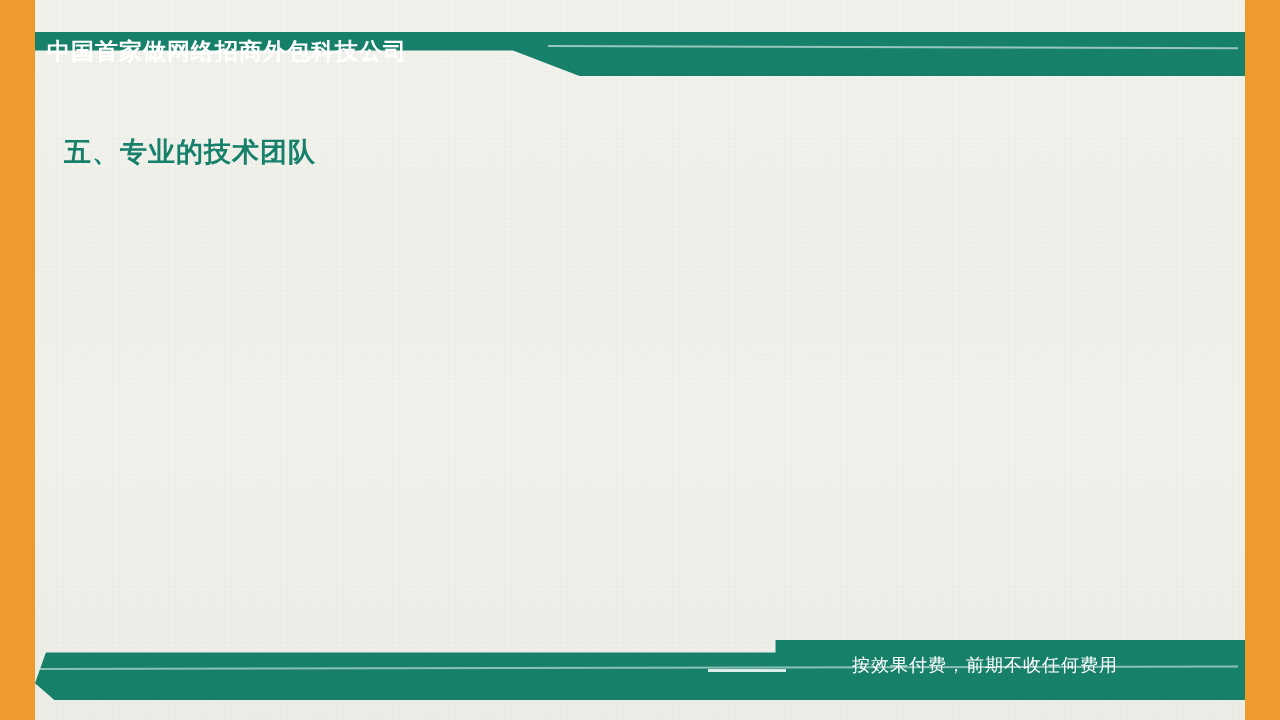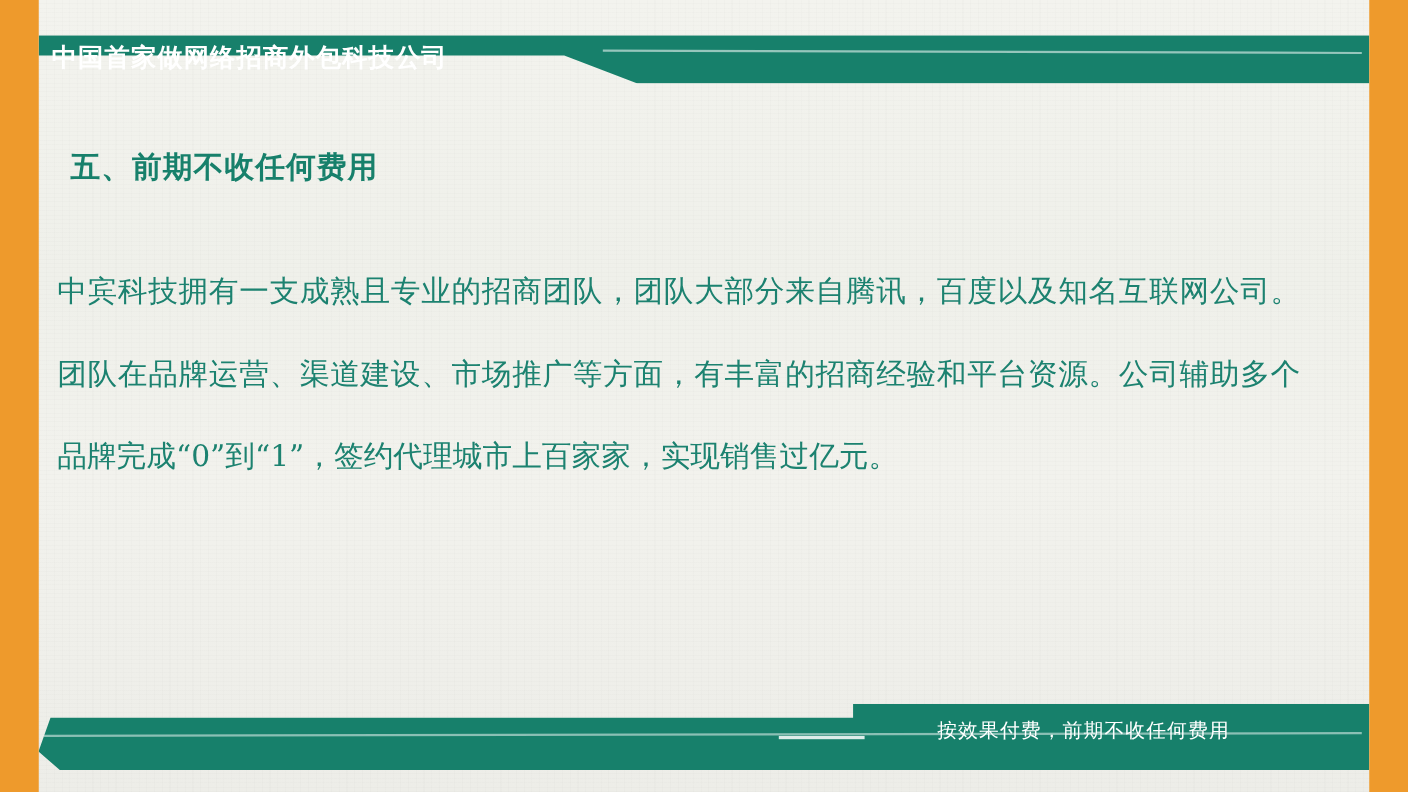--- a/index.html
+++ b/index.html
@@ -56,21 +56,21 @@
     -webkit-clip-path: polygon(0 0, 100% 0, 100% 100%, 45.0% 100%, 39.5% 42%, 0 42%);
     clip-path: polygon(0 0, 100% 0, 100% 100%, 45.0% 100%, 39.5% 42%, 0 42%);
   }
   .header-title {
     position: absolute;
     left: 47px;
     top: 33px;
     height: 38px;
     line-height: 38px;
     color: #ffffff;
-    font-family: Liberation Sans, sans-serif;
+    font-family: Liberation Serif, serif;
     font-weight: 700;
     font-size: 23px;
     letter-spacing: 1px;
     white-space: nowrap;
   }
   .header-hairline {
     position: absolute;
     left: 548px;
     top: 45px;
     width: 690px;
@@ -177,25 +177,22 @@
 <body>
 
 <div id="slide">
 
   <div class="paper"></div>
 
   <div class="header-band"></div>
   <div class="header-hairline"></div>
   <div class="header-title">中国首家做网络招商外包科技公司</div>
 
-  <div class="section-title">五、前期不收任何费用</div>
+  <div class="section-title">五、专业的技术团队</div>
 
-  <div class="body-copy">
-    <p>中宾科技拥有一支成熟且专业的招商团队，团队大部分来自腾讯，百度以及知名互联网公司。团队在品牌运营、渠道建设、市场推广等方面，有丰富的招商经验和平台资源。公司辅助多个品牌完成“0”到“1”，签约代理城市上百家家，实现销售过亿元。</p>
-  </div>
 
   <div class="footer-band"></div>
   <div class="footer-hairline"></div>
   <div class="footer-hairline-left"></div>
   <div class="footer-text">按效果付费，前期不收任何费用</div>
 
   <div class="edge-left"></div>
   <div class="edge-right"></div>
 </div>
 

